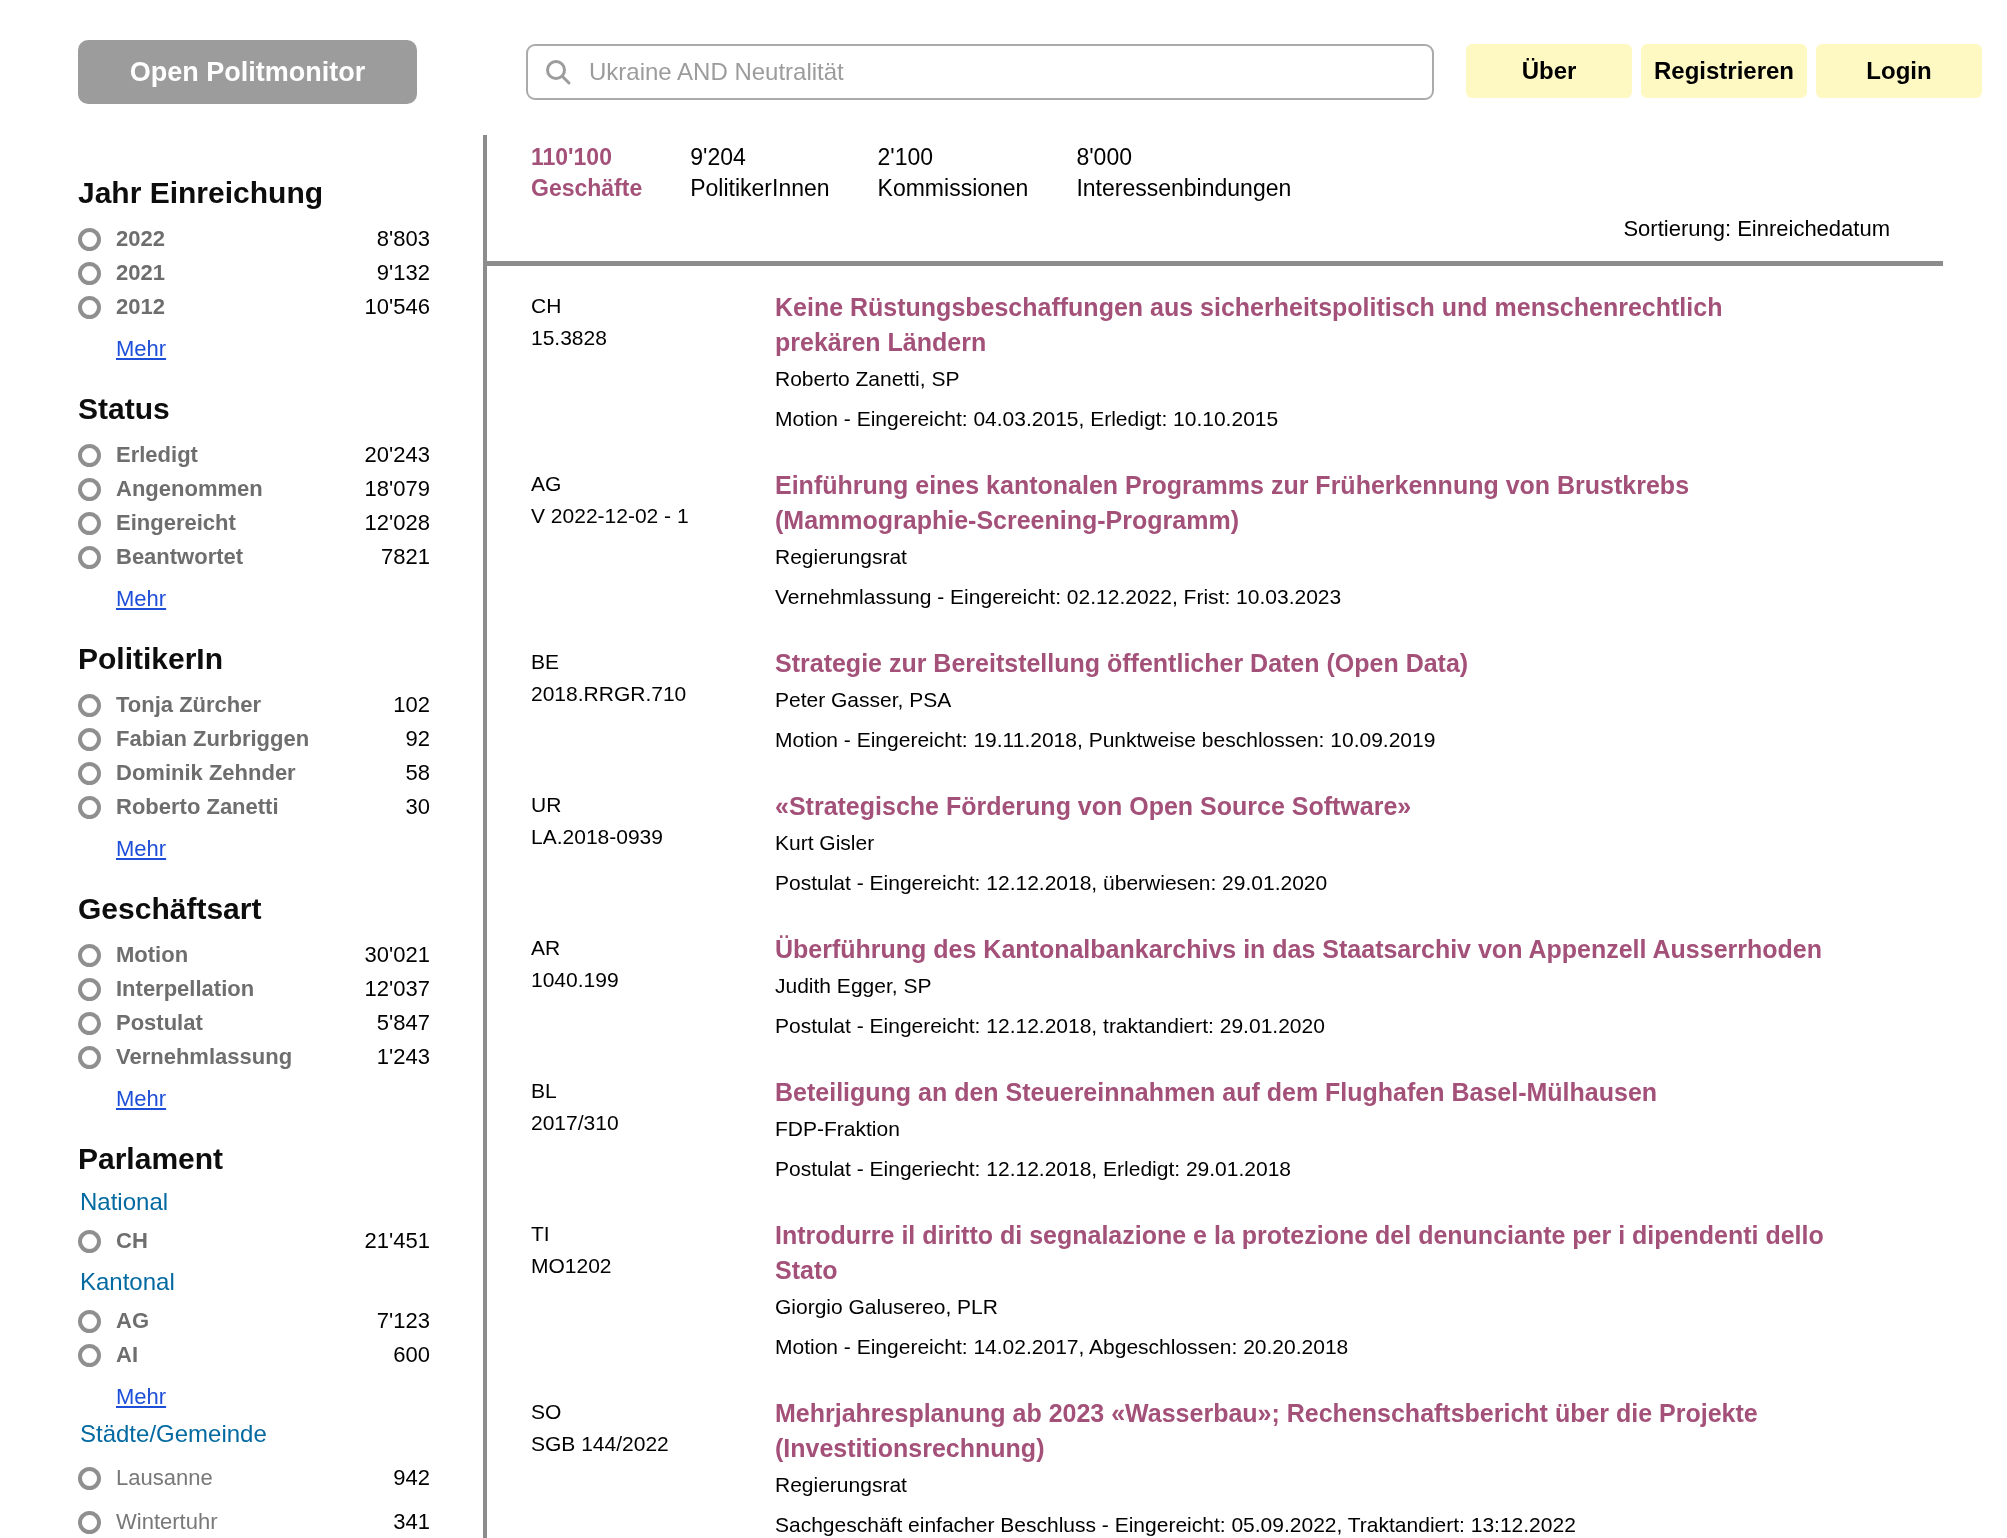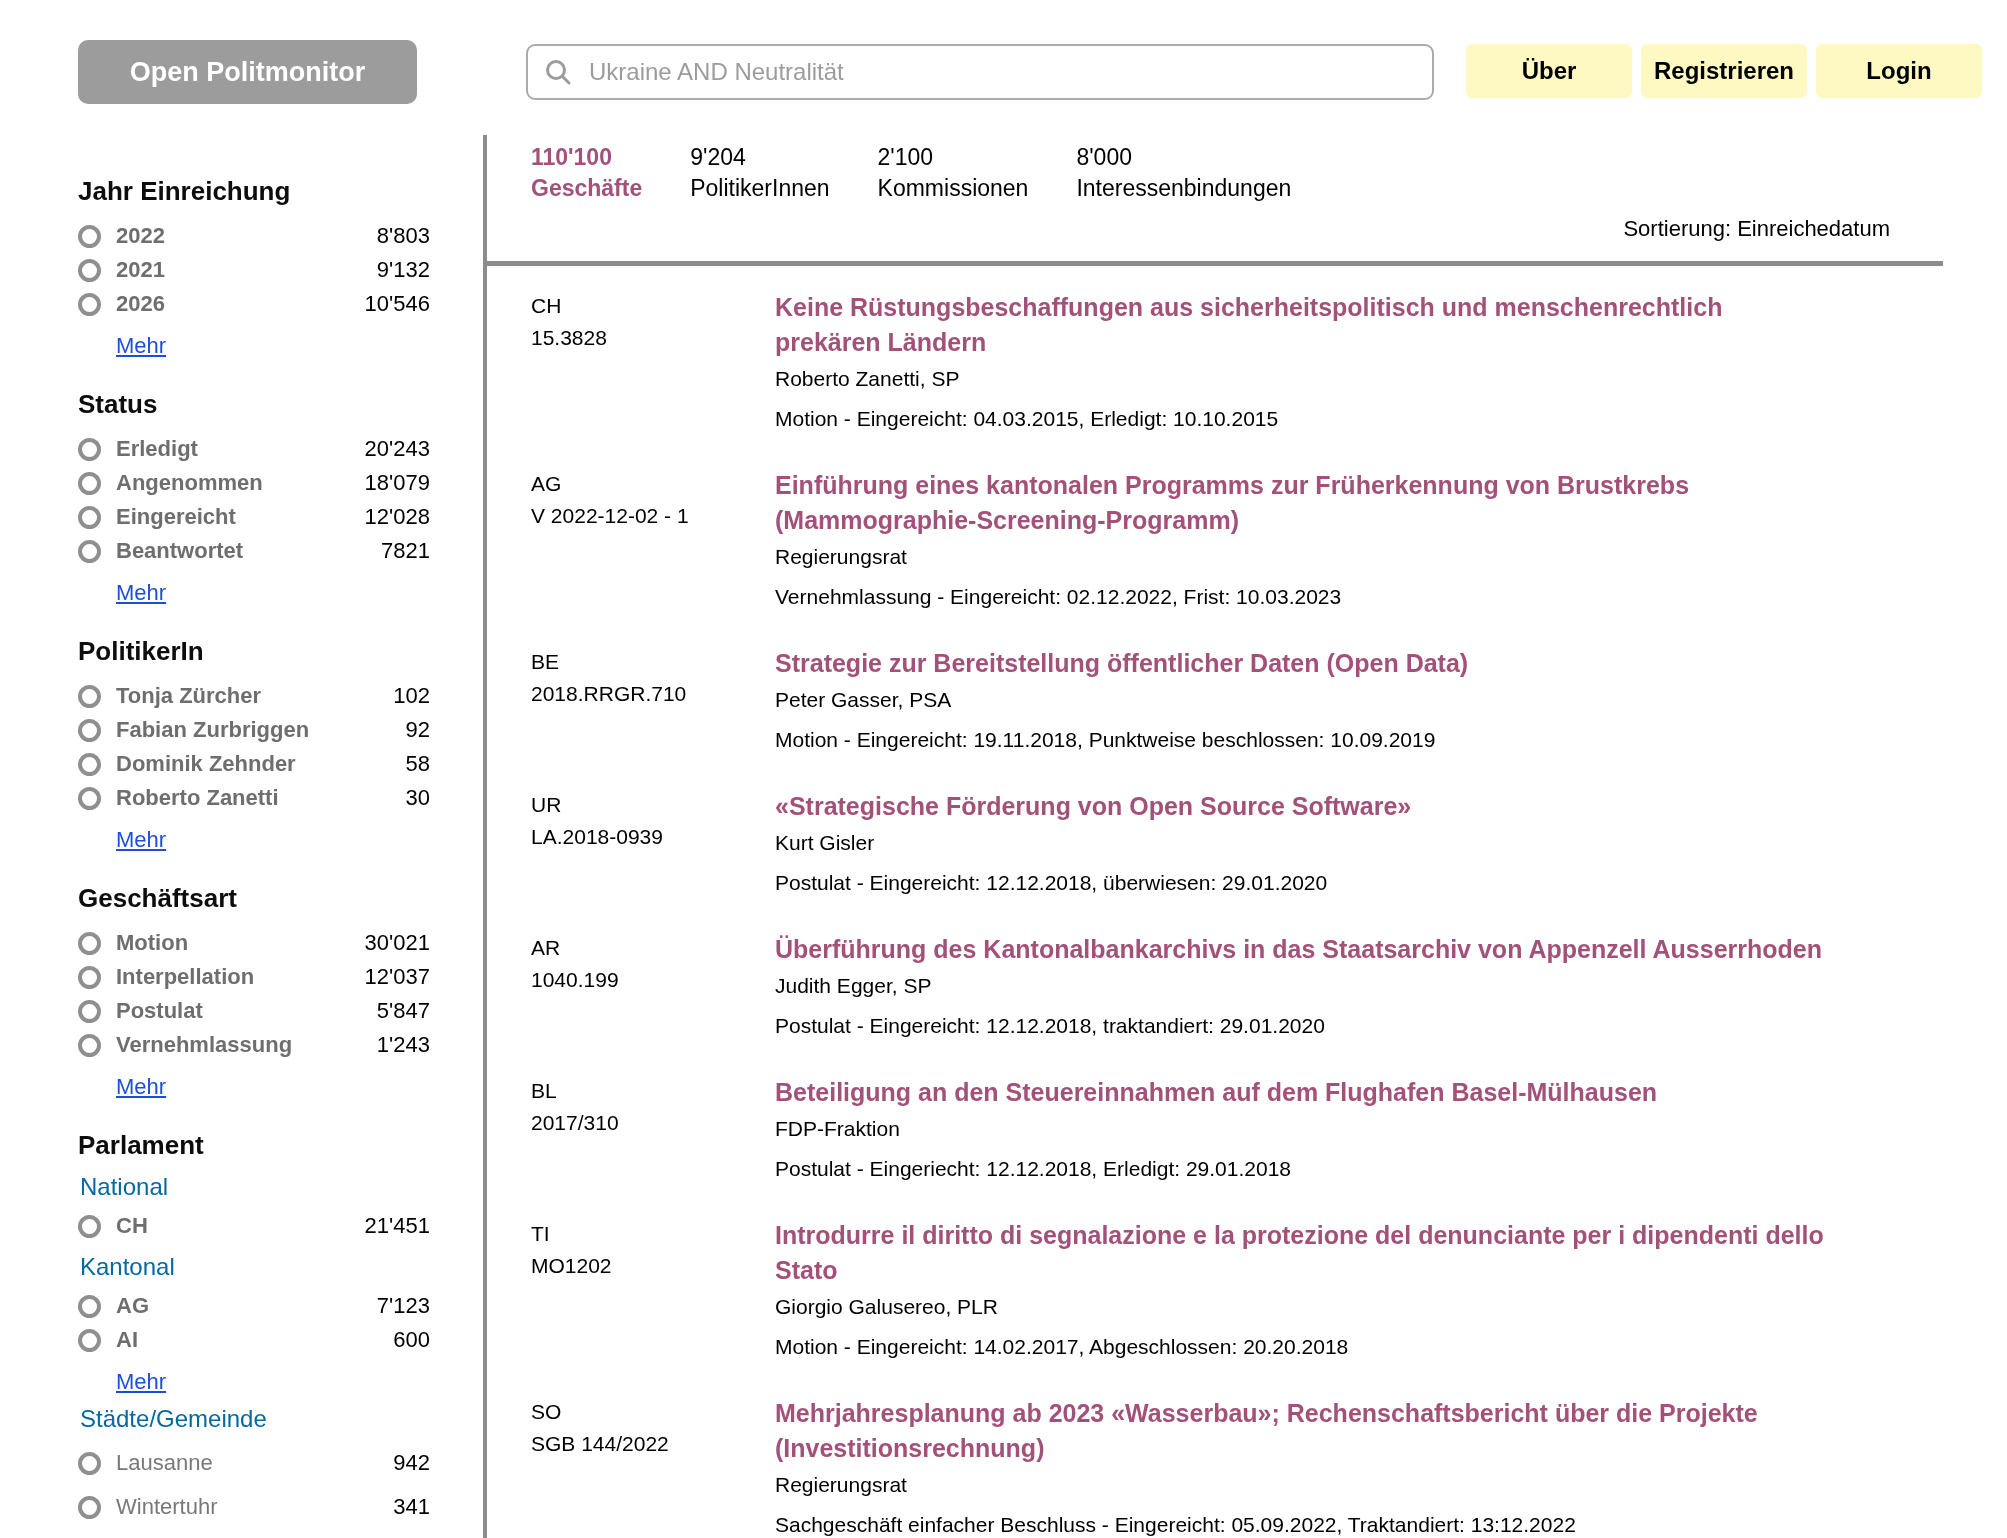--- a/index.html
+++ b/index.html
@@ -29,21 +29,21 @@
   .nav button{
     width:166px;height:54px;background:#fef9c3;border:none;border-radius:6px;
     font-weight:bold;font-size:24px;font-family:inherit;color:#000;cursor:pointer;
   }
   
   .v-divider{position:absolute;left:483px;top:135px;width:4px;height:1403px;background:#8c8c8c;}
   .h-rule{position:absolute;left:483px;top:261px;width:1460px;height:5px;background:#8c8c8c;}
   
   .sidebar{position:absolute;left:78px;top:176px;width:352px;}
   .f-section{margin-bottom:30px;}
-  .f-title{font-size:26px;font-weight:bold;color:#0d0d0d;margin:0 0 12px 0;}
+  .f-title{font-size:30px;font-weight:bold;color:#0d0d0d;margin:0 0 12px 0;}
   .f-sub{font-size:24px;color:#0369a1;margin:10px 0 8px 2px;}
   .f-row{display:flex;align-items:center;height:34px;cursor:pointer;}
   .radio{
     width:15px;height:15px;border:4px solid #8f8f8f;border-radius:50%;
     margin-right:15px;flex:none;background:#fff;
   }
   .f-label{font-size:22px;font-weight:bold;color:#6e6e6e;flex:1;white-space:nowrap;}
   .f-count{font-size:22px;color:#000;white-space:nowrap;}
   .mehr{
     display:inline-block;margin-left:38px;margin-top:12px;color:#1d4ed8;
@@ -94,21 +94,21 @@
       <span class="f-label">2022</span>
       <span class="f-count">8'803</span>
     </div>
     <div class="f-row">
       <span class="radio"></span>
       <span class="f-label">2021</span>
       <span class="f-count">9'132</span>
     </div>
     <div class="f-row">
       <span class="radio"></span>
-      <span class="f-label">2026</span>
+      <span class="f-label">2012</span>
       <span class="f-count">10'546</span>
     </div>
     <a class="mehr">Mehr</a>
   </div>
 
   <div class="f-section">
     <div class="f-title">Status</div>
     <div class="f-row">
       <span class="radio"></span>
       <span class="f-label">Erledigt</span>

